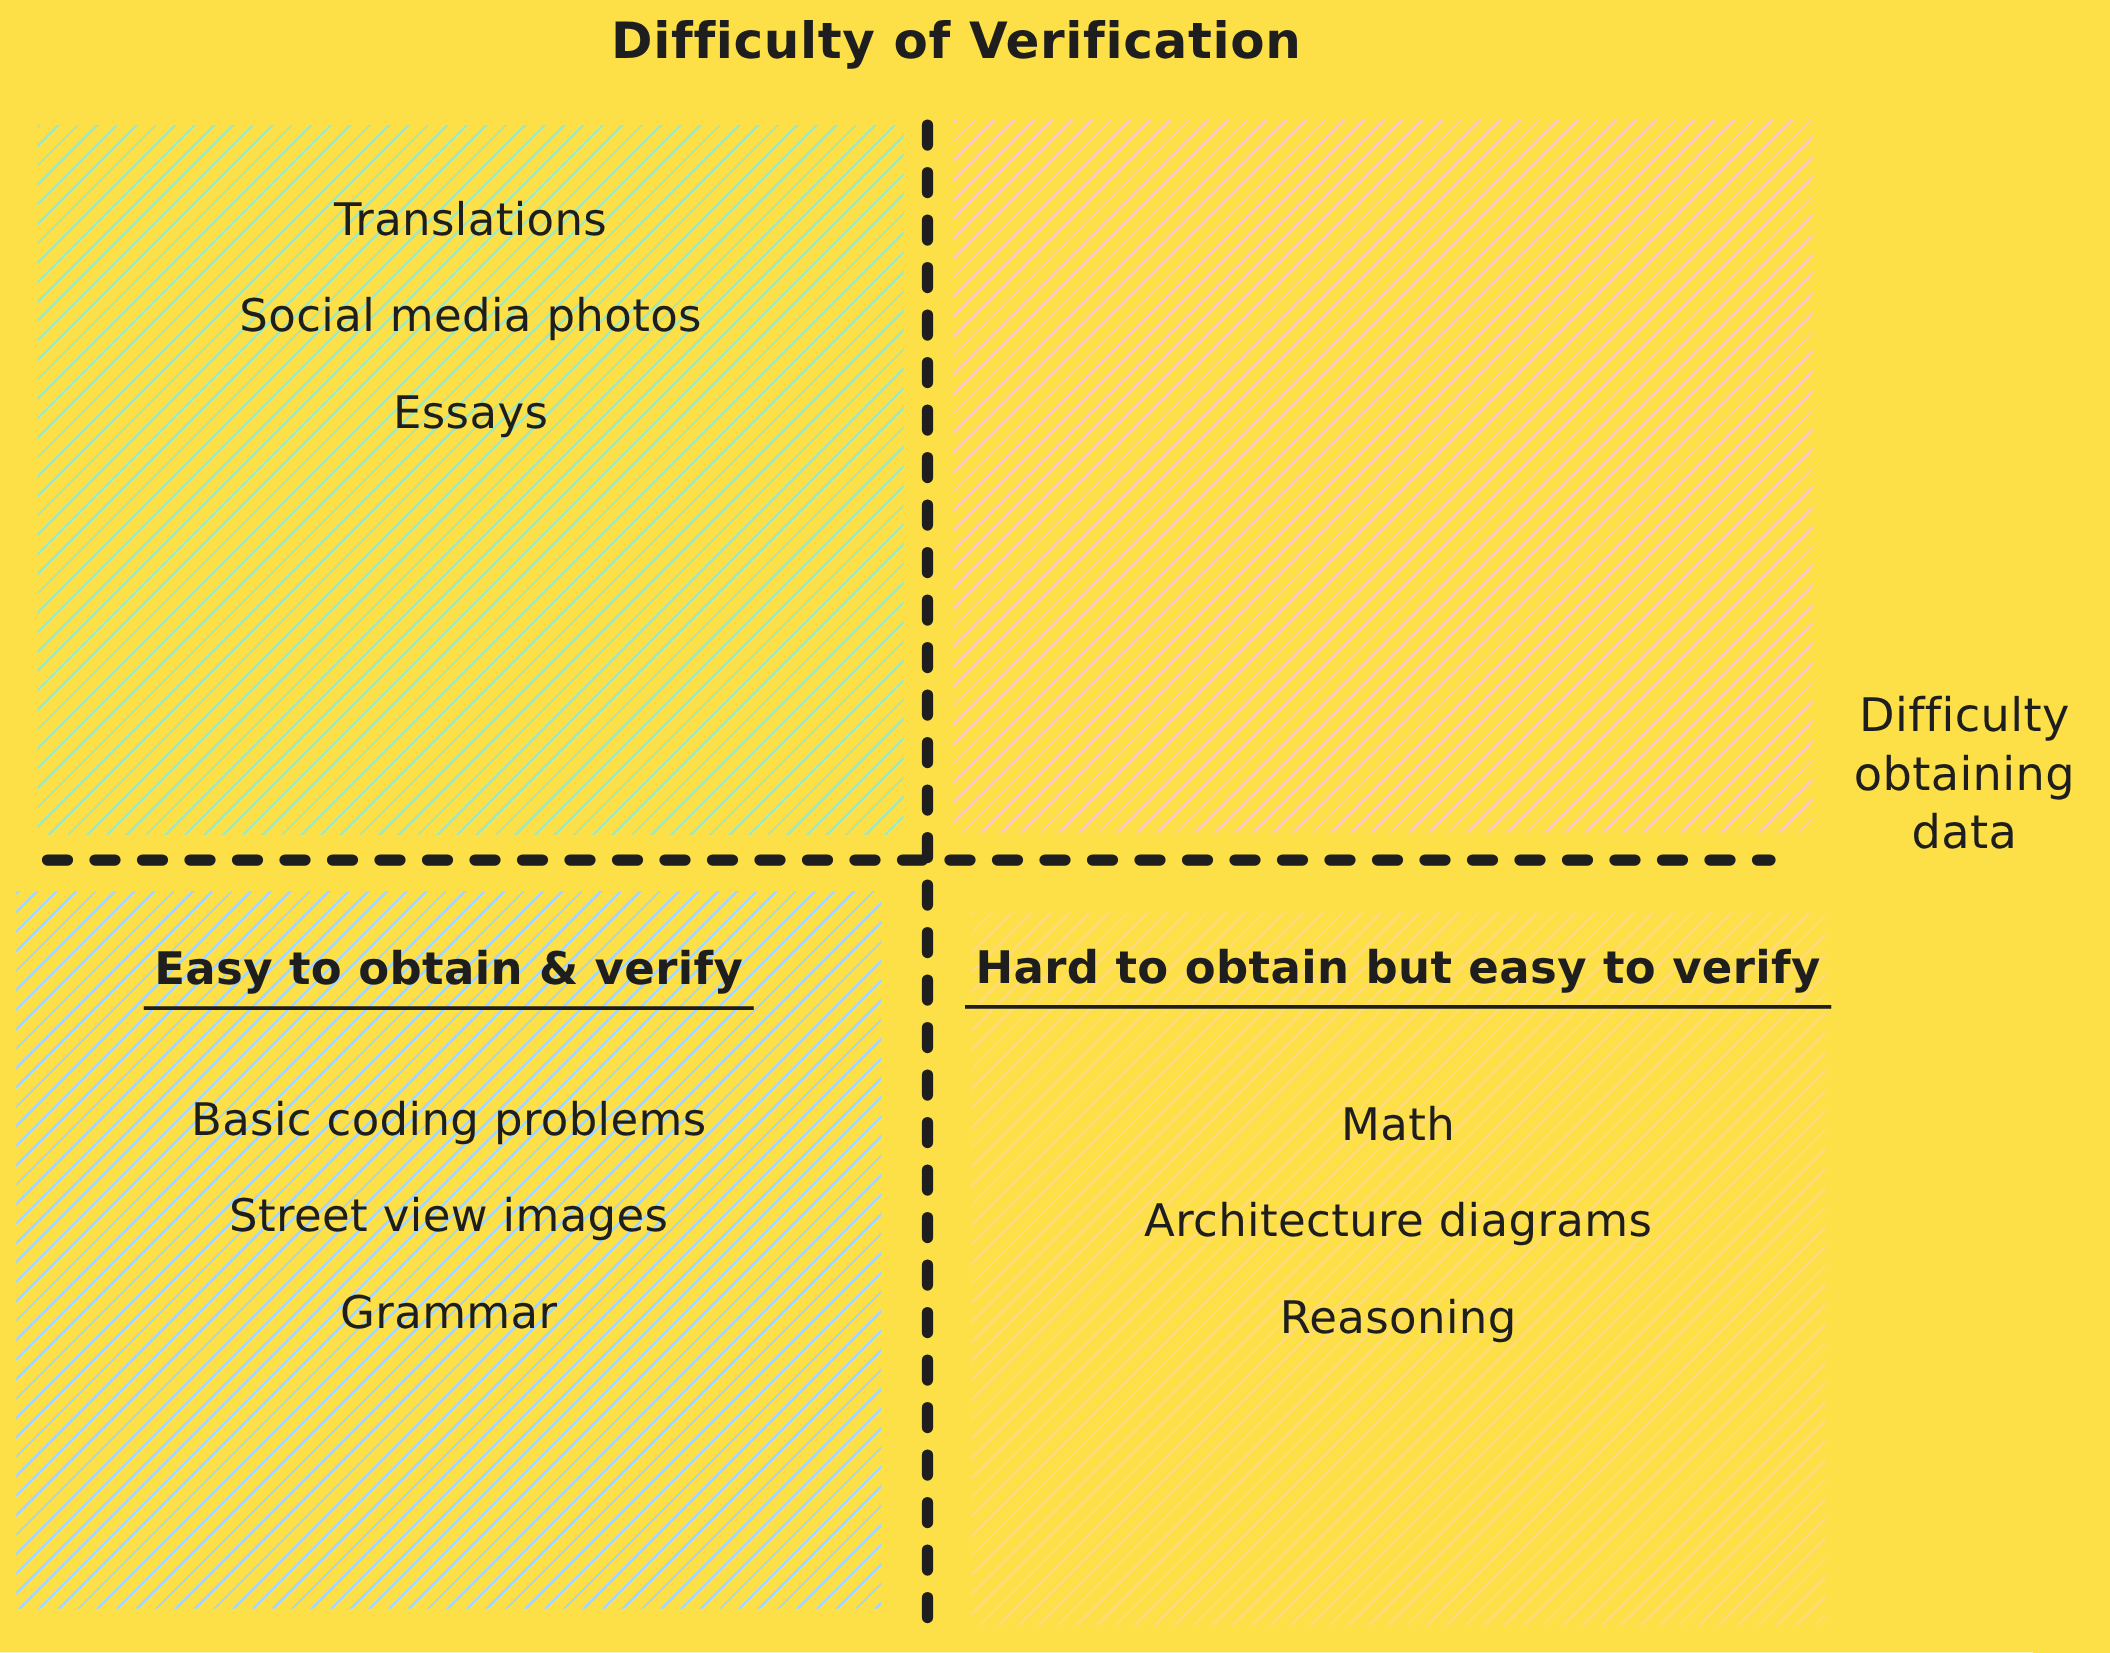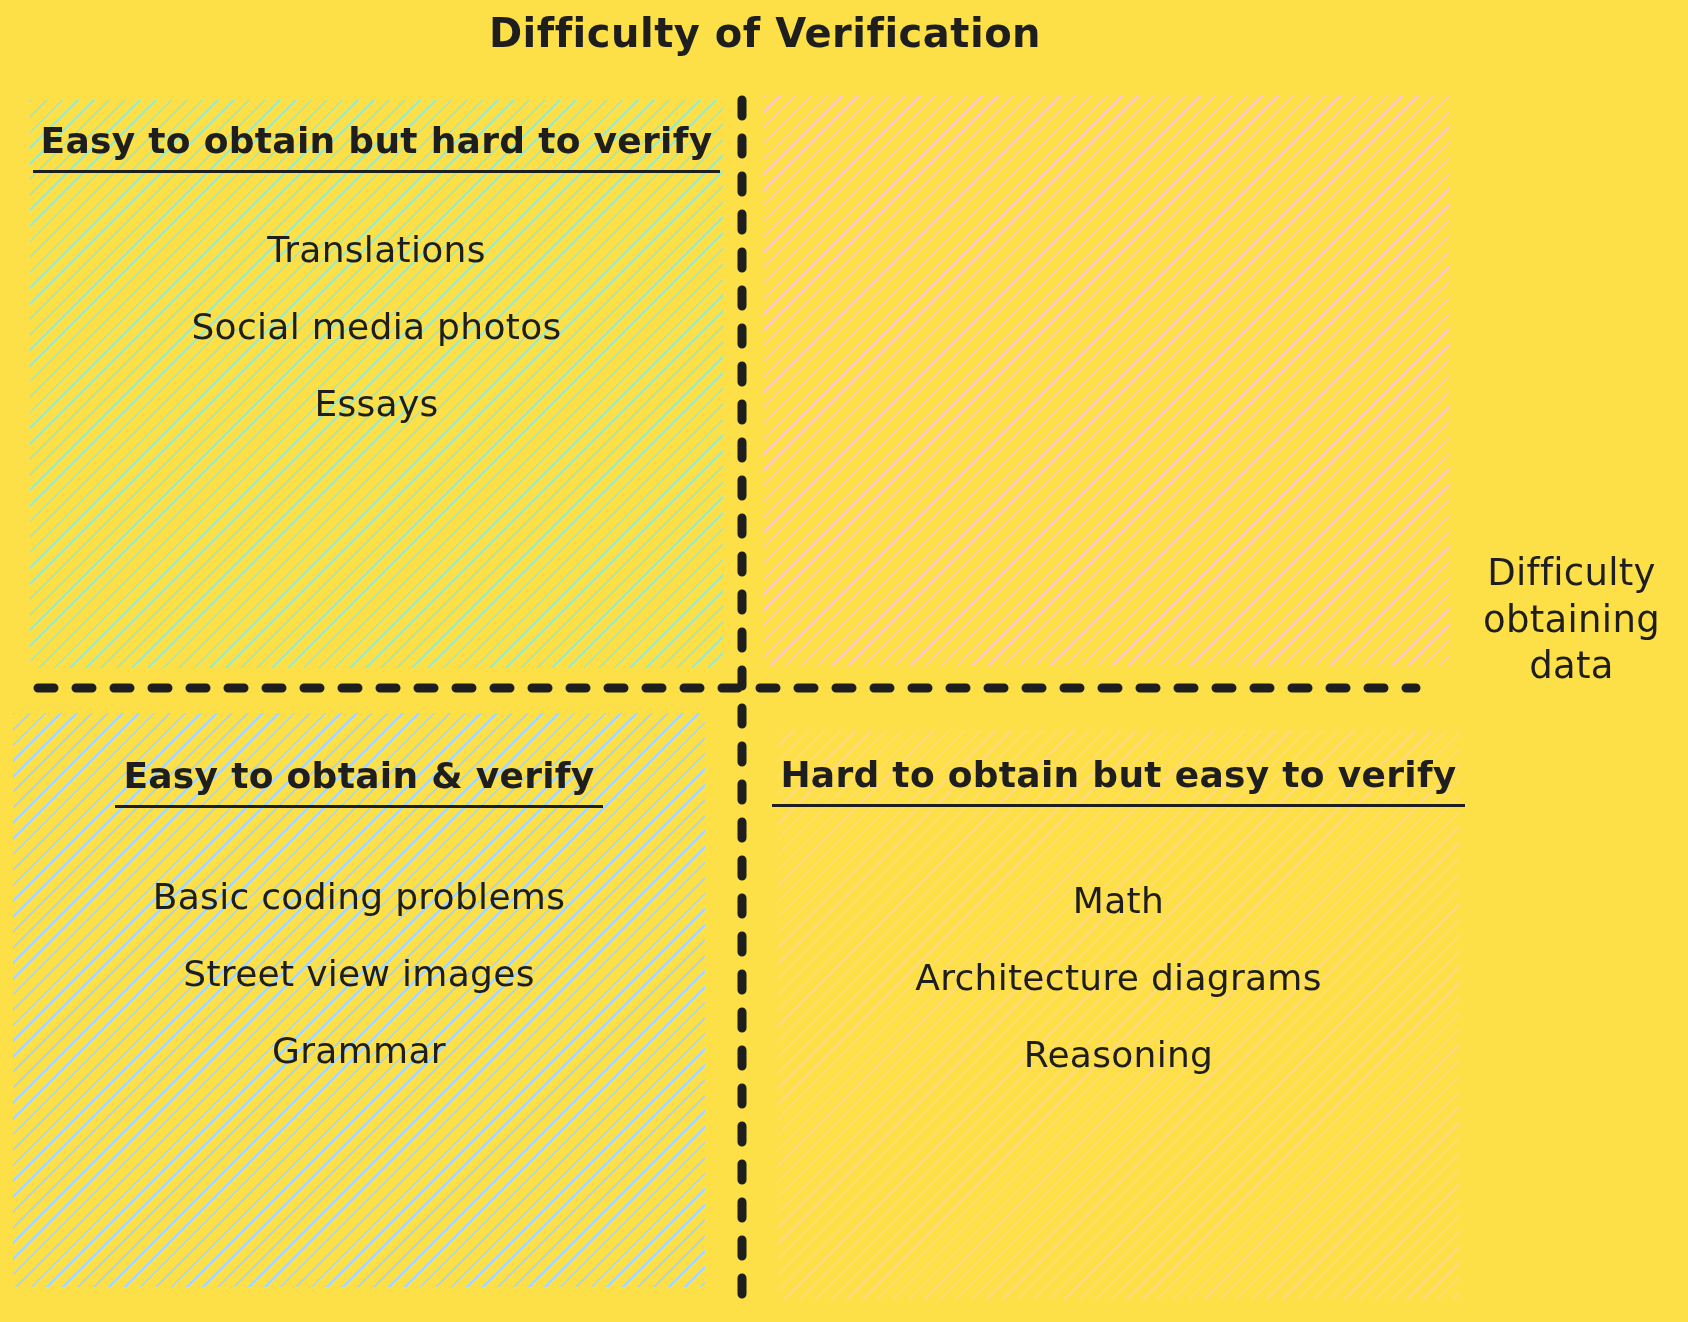--- a/index.html
+++ b/index.html
@@ -41,21 +41,20 @@
   .axes-svg{position:absolute;left:0;top:0;pointer-events:none;}
 </style>
 </head>
 <body>
 
 <div class="canvas">
 
   <div class="title">Difficulty of Verification</div>
 
   <div class="quadrant q-topleft" style="background-image: repeating-linear-gradient(135deg, rgb(166, 231, 181) 0px, rgb(166, 231, 181) 2px, transparent 2px, transparent 11px);">
-    <div class="q-heading">Easy to obtain but hard to verify</div>
     <div class="q-items">
       <div>Translations</div>
       <div>Social media photos</div>
       <div>Essays</div>
     </div>
   </div>
 
   <div class="quadrant q-topright" style="background-image: repeating-linear-gradient(135deg, rgb(255, 196, 196) 0px, rgb(255, 196, 196) 2px, transparent 2px, transparent 11px);">
   </div>
 

